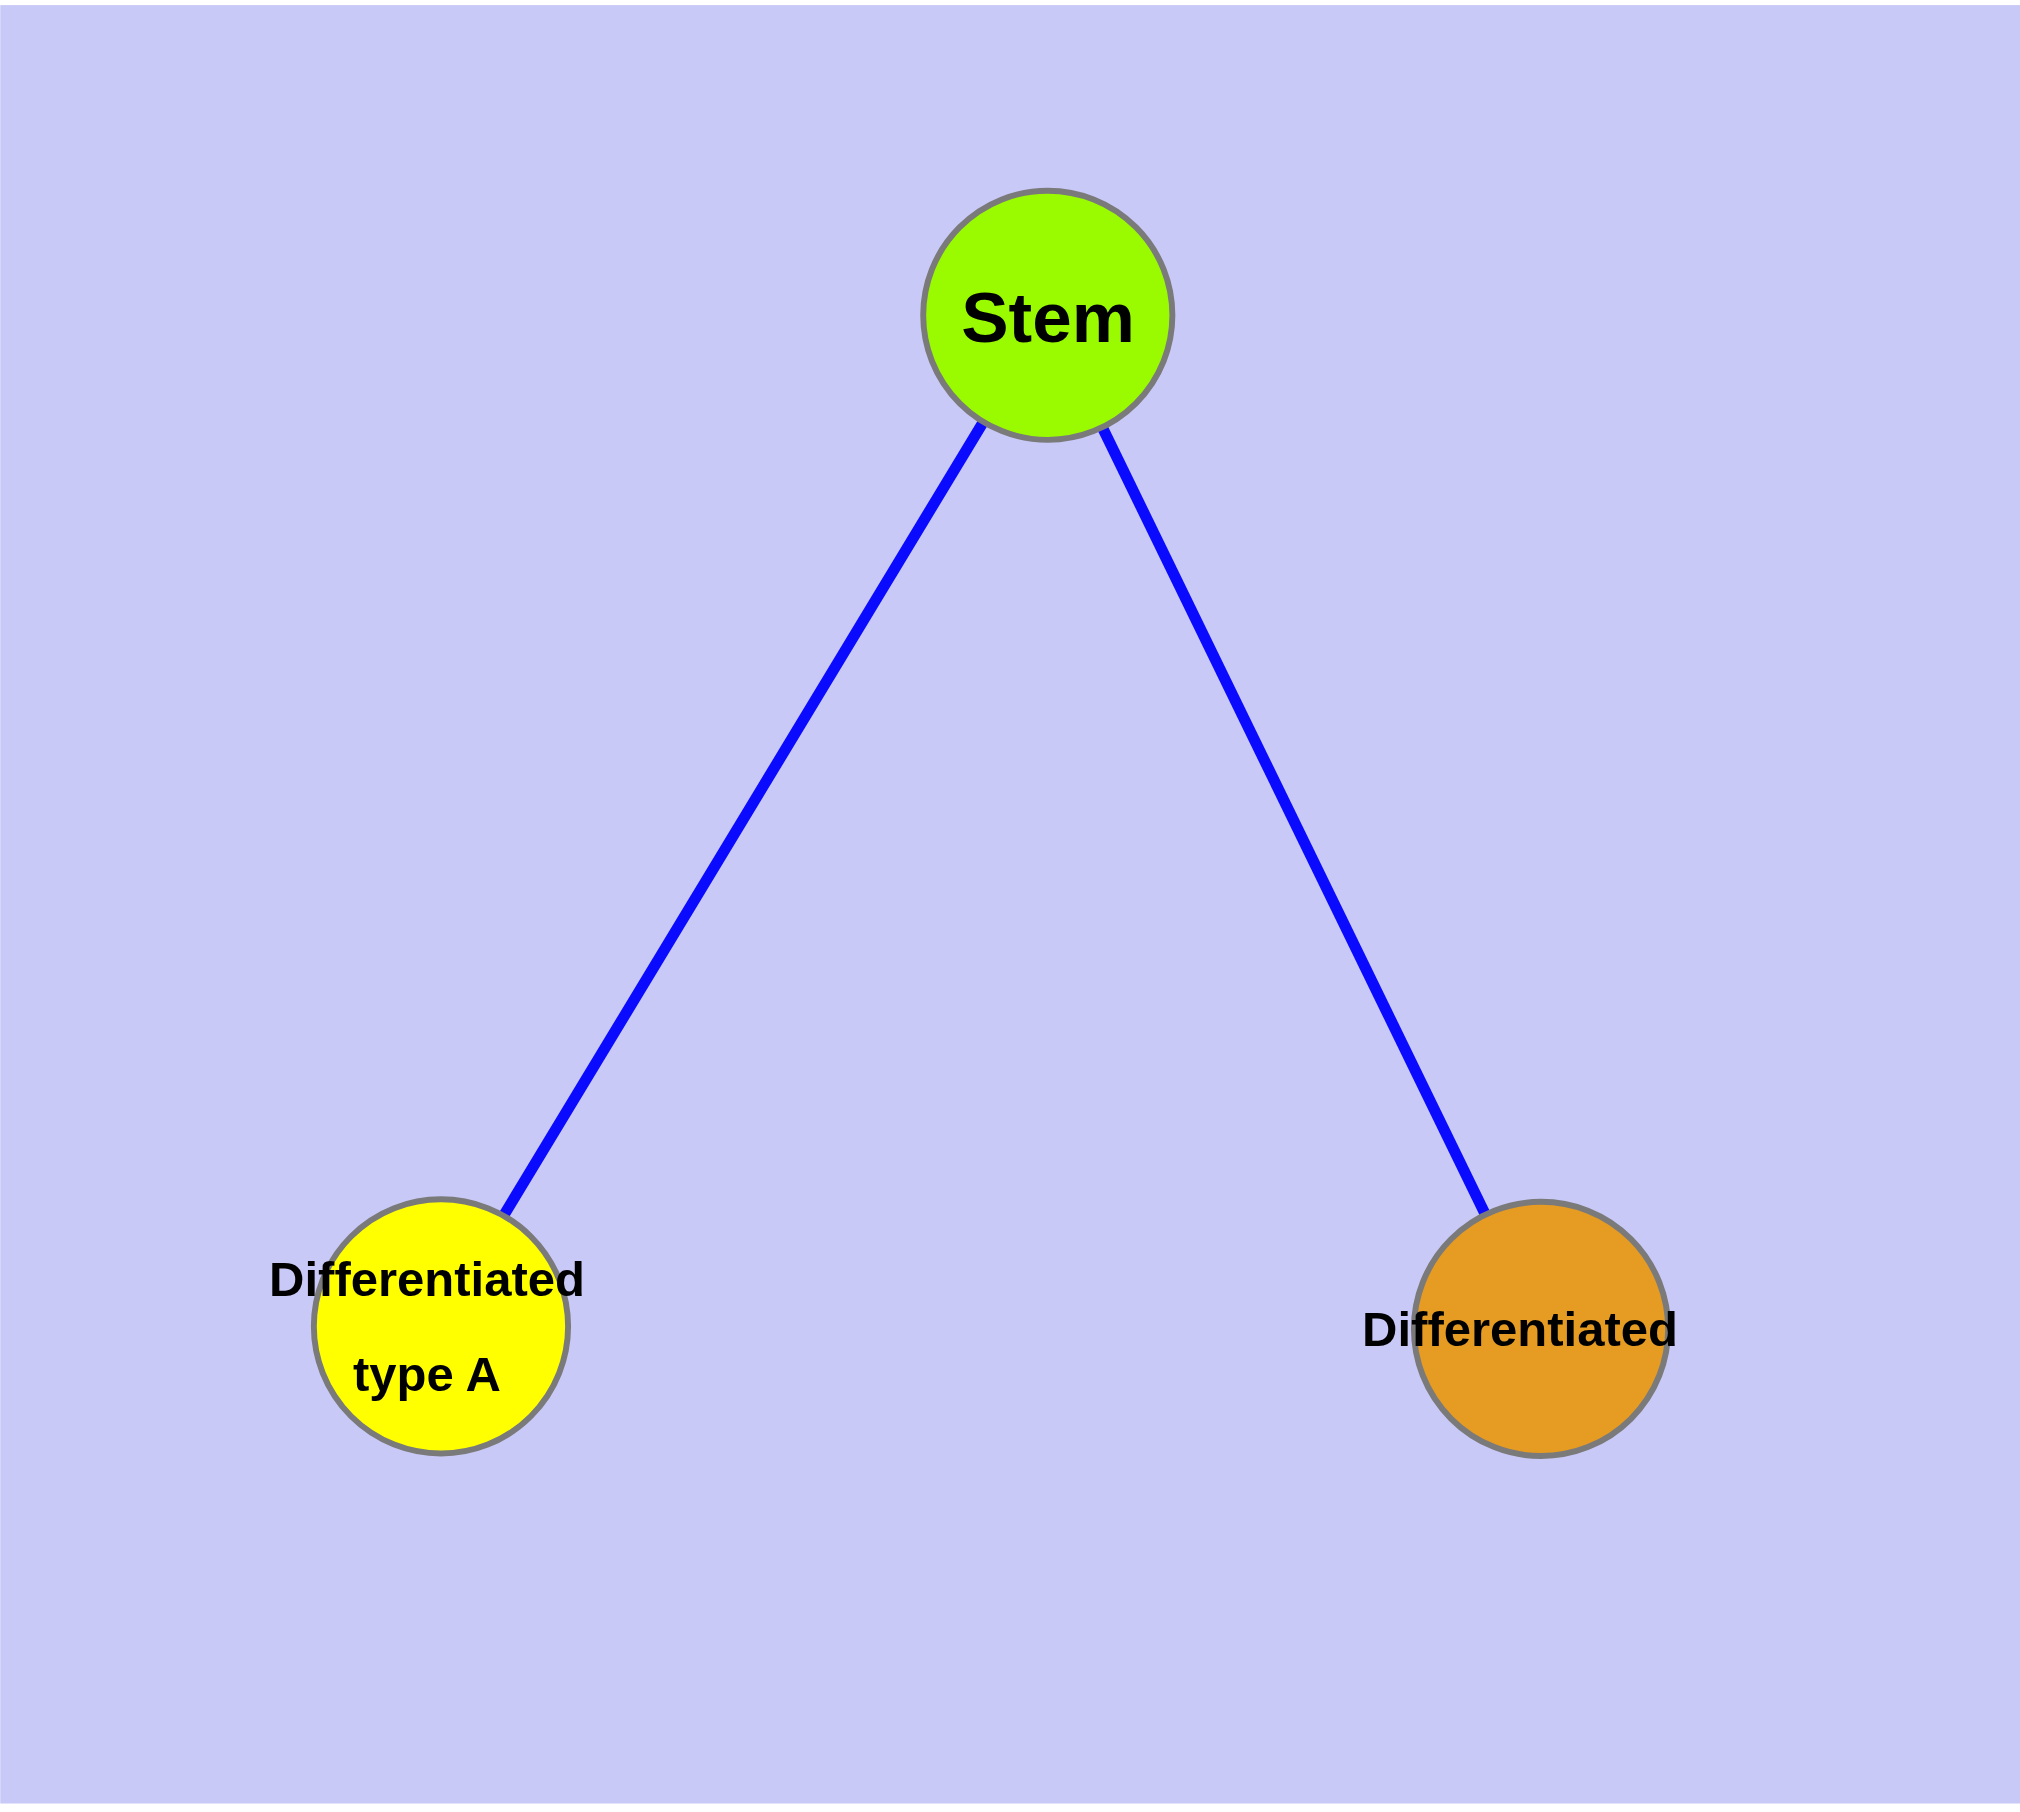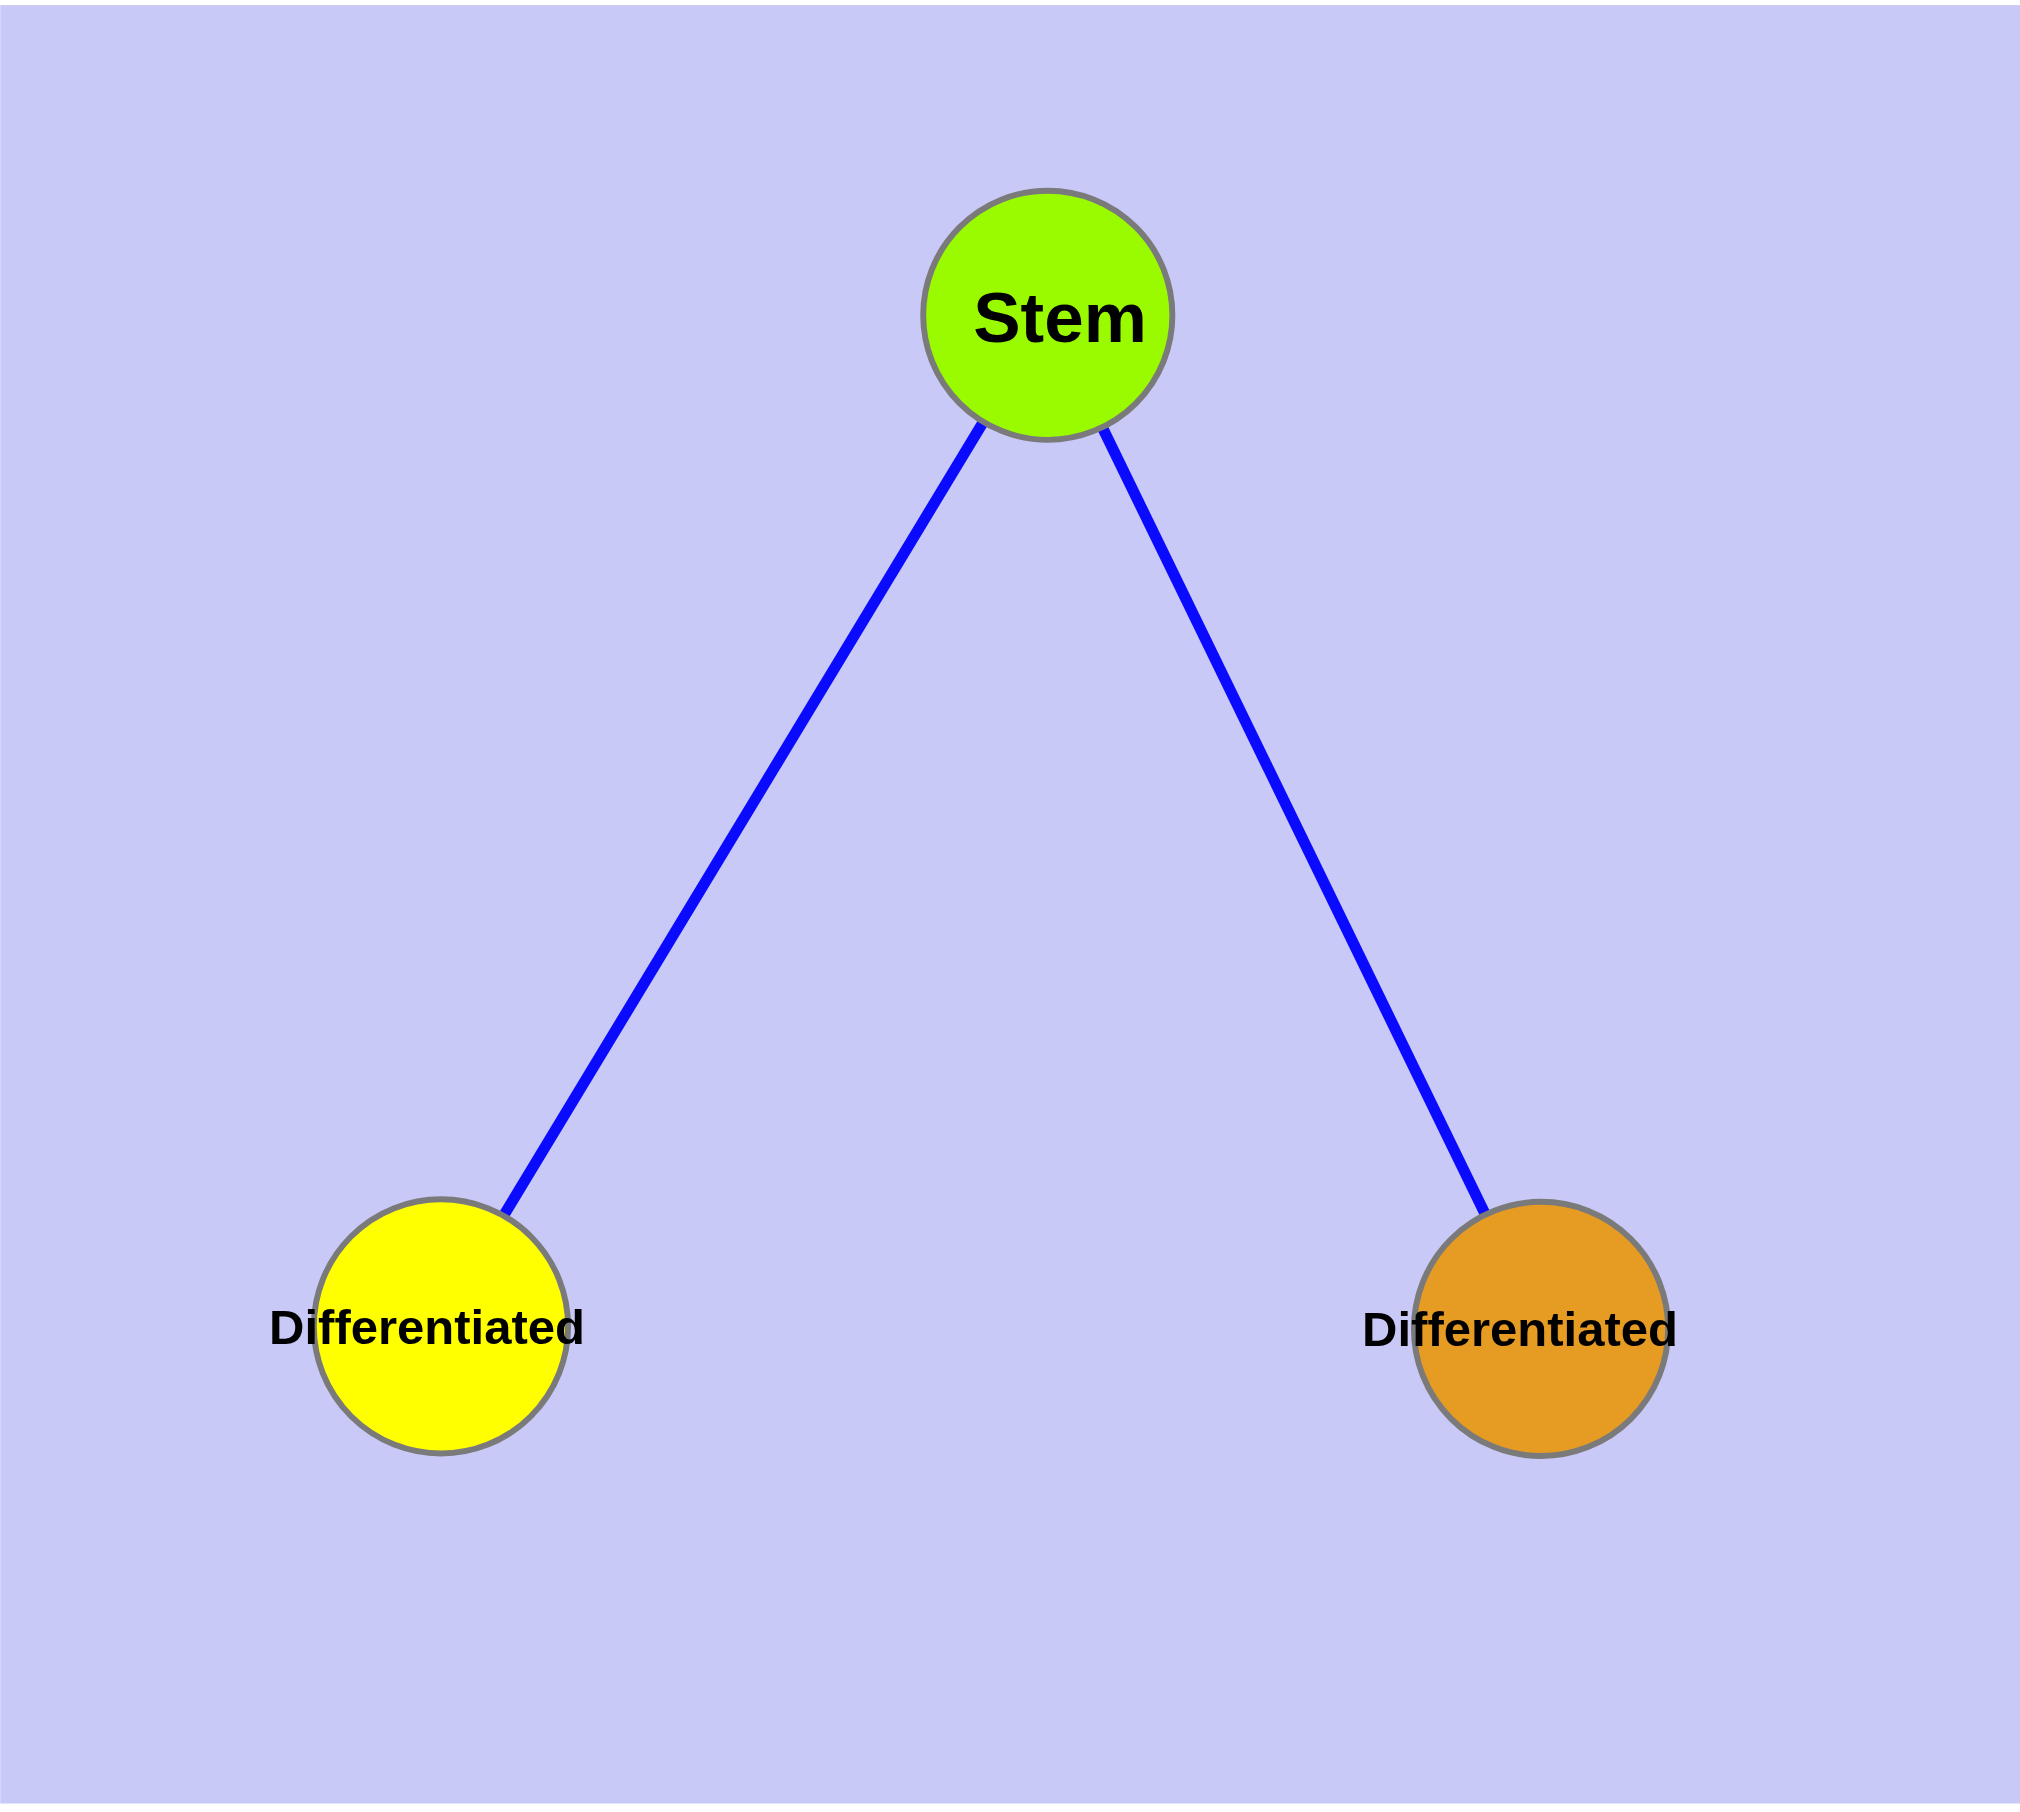--- a/index.html
+++ b/index.html
@@ -54,26 +54,27 @@
     <rect x="0" y="6" width="2384" height="2122" fill="#c9c9f7"></rect>
 
     <line class="edge-line" x1="1236" y1="372" x2="515" y2="1565" stroke-width="13" stroke="#0a0aff"></line>
     <line class="edge-line" x1="1236" y1="372" x2="1818" y2="1568" stroke-width="13" stroke="#0a0aff"></line>
 
     <circle cx="1236" cy="372" r="147" stroke-width="7" fill="#9afb00" stroke="#7a7a7a"></circle>
     <circle cx="520" cy="1565" r="150" stroke-width="7" fill="#ffff00" stroke="#7a7a7a"></circle>
     <circle cx="1818" cy="1568" r="150" stroke-width="7" fill="#e69b23" stroke="#7a7a7a"></circle>
   </svg>
 
-  <div class="node-label stem-label" style="left:1048px; top:317px;margin-left:12px;">
+  <div class="node-label stem-label" style="left:1048px; top:317px;">
     <span class="label-line">Stem</span>
   </div>
 
   <div class="node-label" style="left:427px; top:1327px;">
     <span class="label-line">Differentiated</span>
+    <span class="label-line">type A</span>
   </div>
 
   <div class="node-label" style="left:1520px; top:1329px;">
     <span class="label-line">Differentiated</span>
   </div>
 
 </div>
 
 
 </body></html>

